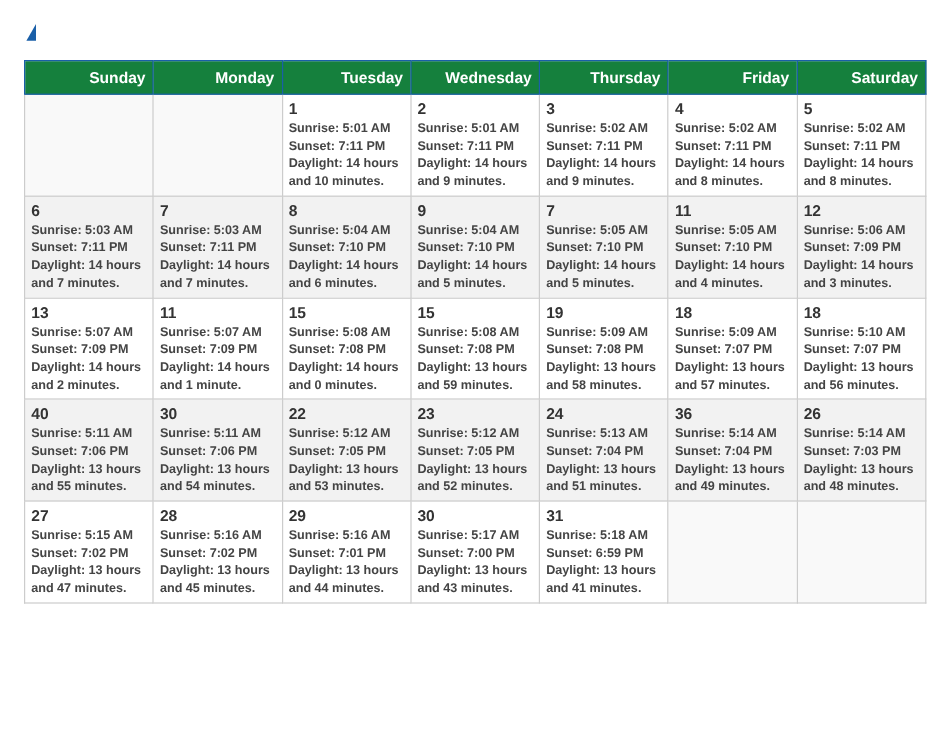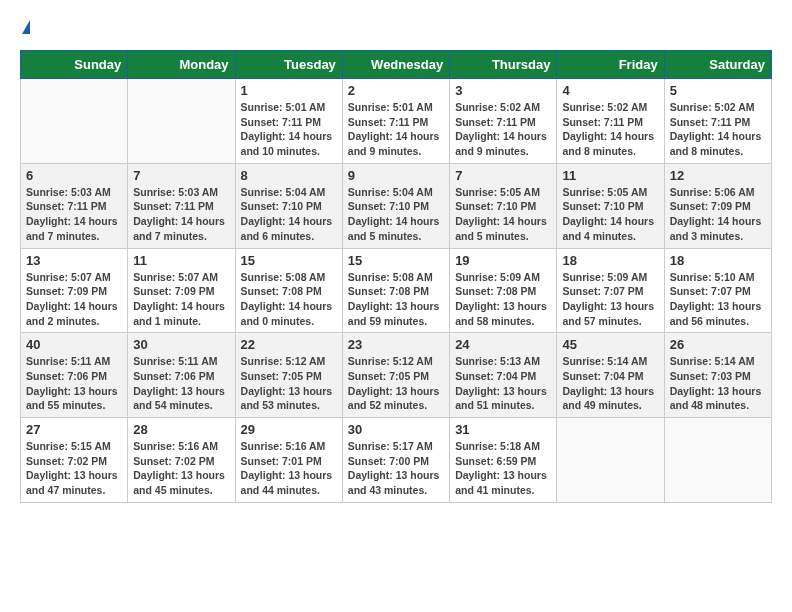--- a/index.html
+++ b/index.html
@@ -225,21 +225,21 @@
         </td>
         <td>
           <span class="day-number">23</span>
           <div class="day-info">Sunrise: 5:12 AM<br>Sunset: 7:05 PM<br>Daylight: 13 hours<br>and 52 minutes.</div>
         </td>
         <td>
           <span class="day-number">24</span>
           <div class="day-info">Sunrise: 5:13 AM<br>Sunset: 7:04 PM<br>Daylight: 13 hours<br>and 51 minutes.</div>
         </td>
         <td>
-          <span class="day-number">45</span>
+          <span class="day-number">36</span>
           <div class="day-info">Sunrise: 5:14 AM<br>Sunset: 7:04 PM<br>Daylight: 13 hours<br>and 49 minutes.</div>
         </td>
         <td>
           <span class="day-number">26</span>
           <div class="day-info">Sunrise: 5:14 AM<br>Sunset: 7:03 PM<br>Daylight: 13 hours<br>and 48 minutes.</div>
         </td>
       </tr>
       <tr>
         <td>
           <span class="day-number">27</span>

